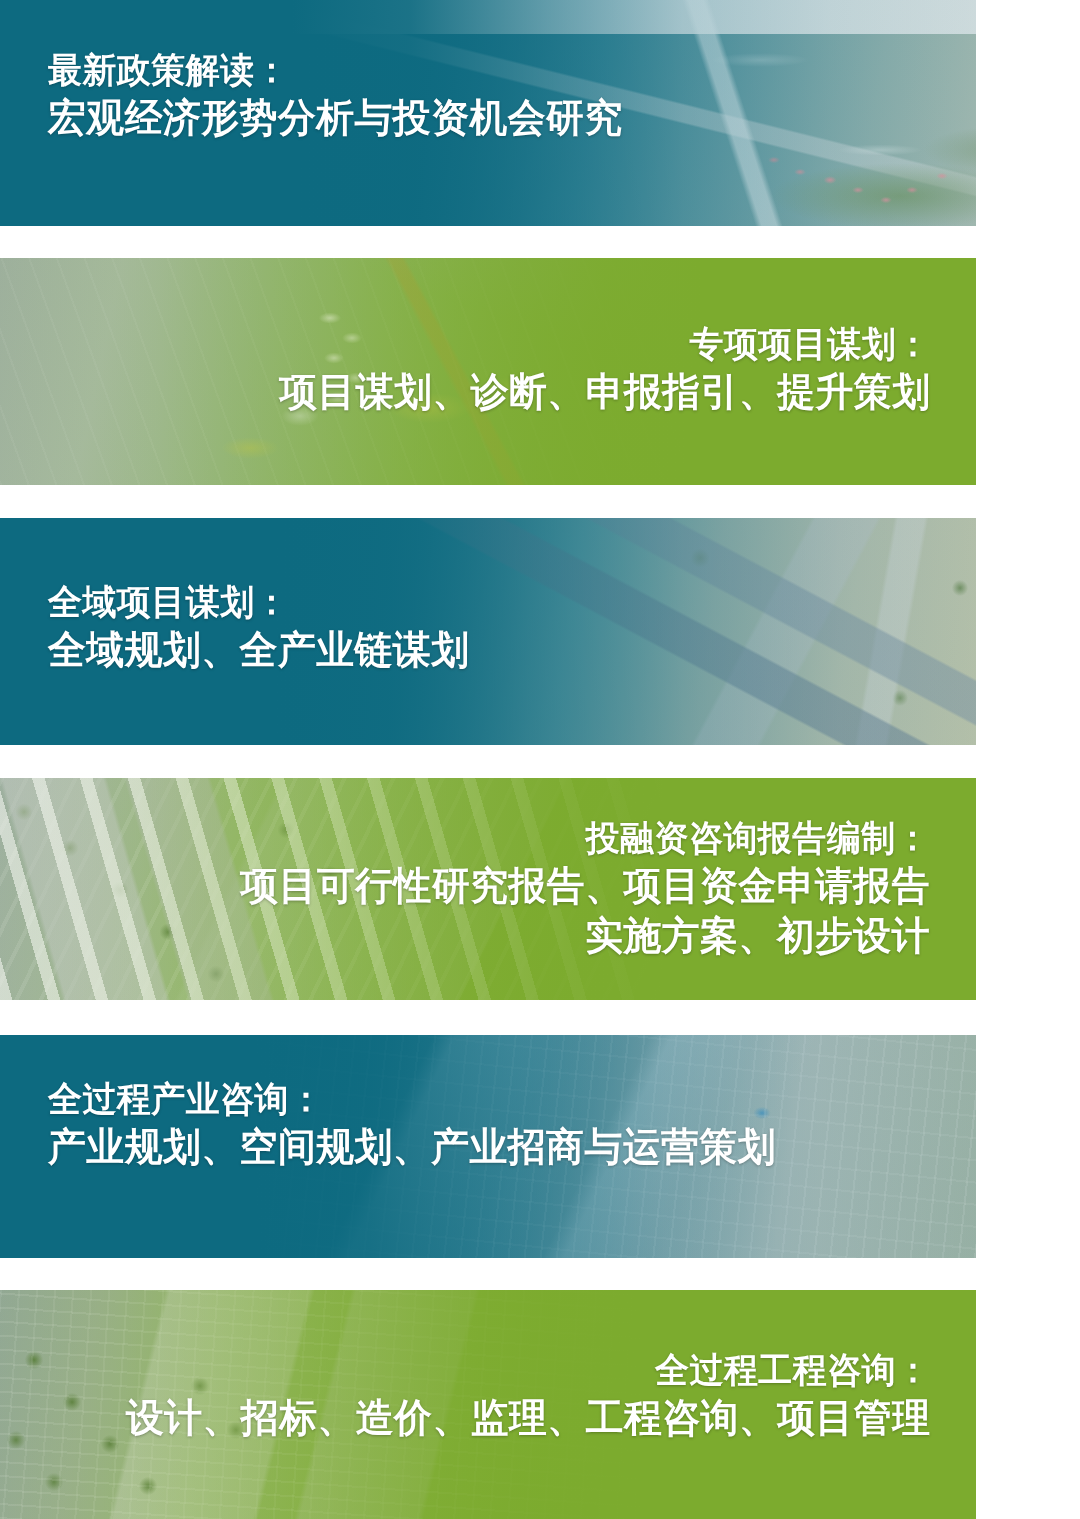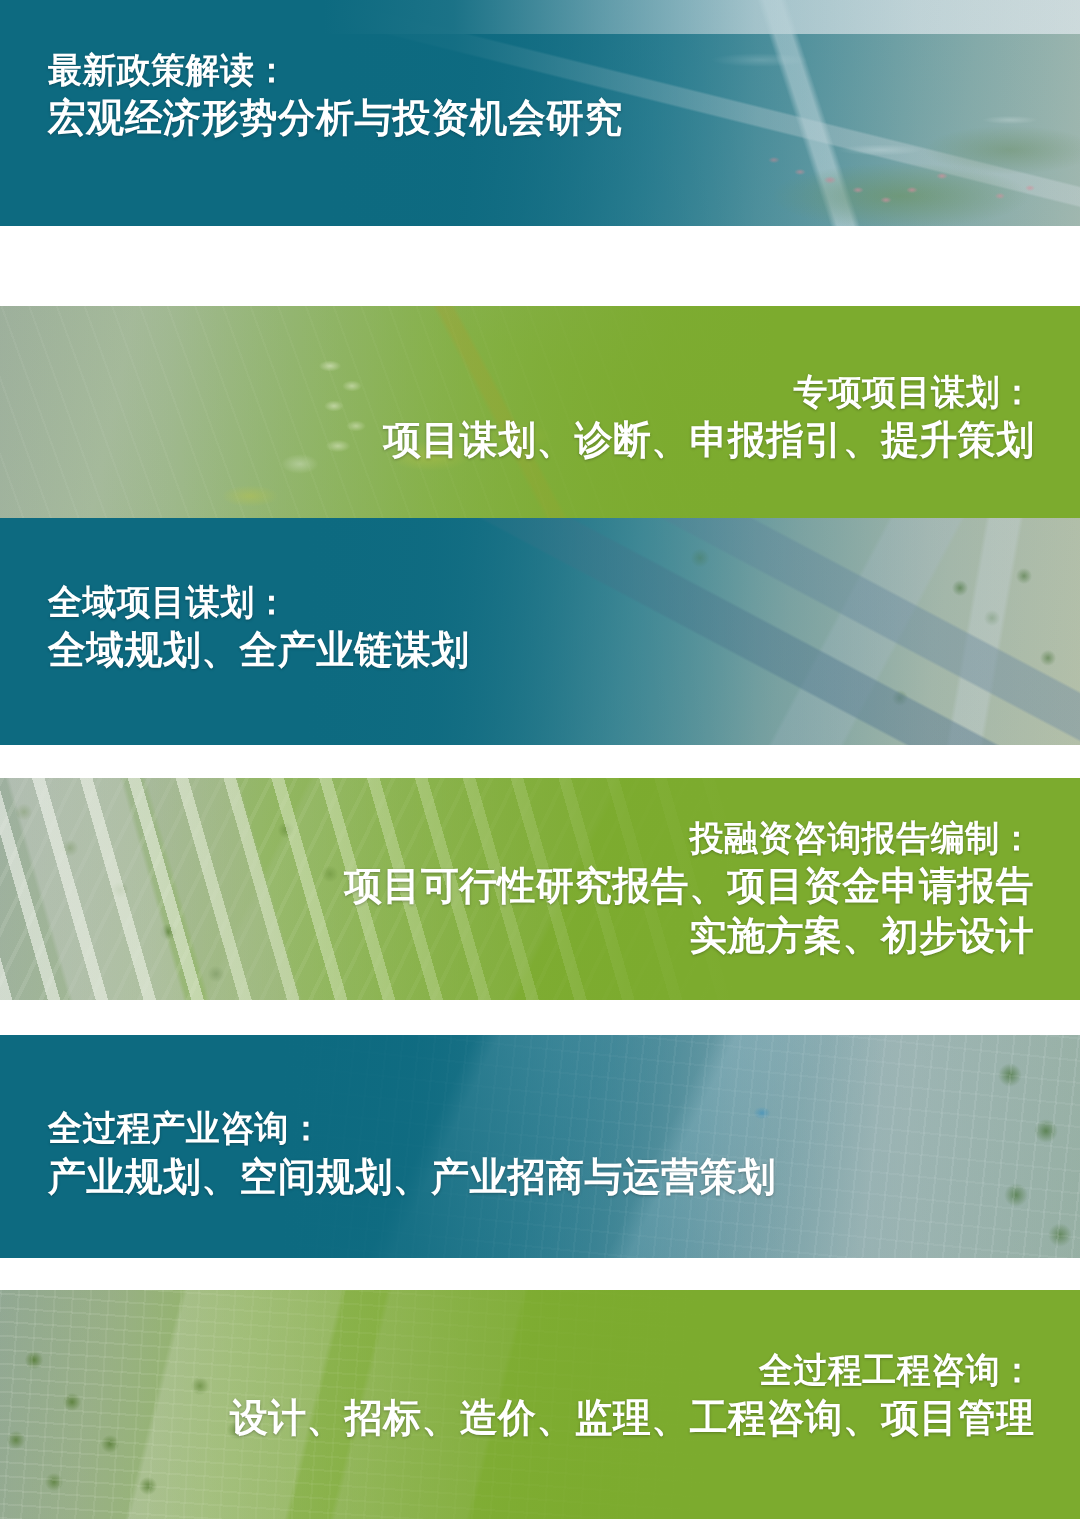--- a/index.html
+++ b/index.html
@@ -12,21 +12,21 @@
   }
   .page{
     position:relative;
     width:1080px;height:1519px;
     background:#ffffff;
   }
 
   
   .band{
     position:absolute;
-    left:0;width:1080px;
+    left:0;width:976px;
     overflow:hidden;
     box-sizing:border-box;
   }
   .band .photo{
     position:absolute;
     inset:0;
     background-repeat:no-repeat;
     background-size:cover;
   }
   .band .wash{
@@ -84,21 +84,21 @@
       linear-gradient(14deg, transparent 58%, rgba(214,220,222,.42) 58.5%, rgba(214,220,222,.42) 62%, transparent 62.5%),
       
       linear-gradient(100deg,#0d6a80 0%,#10697e 28%,#1b7087 44%,#3f8a9b 60%,#6b9fa6 75%,#8fb0ad 88%,#a9bcb2 100%);
   }
   #band1 .wash{
     background:linear-gradient(90deg,#0d6a80 0%,#0d6a80 30%,rgba(13,106,128,.92) 42%,rgba(13,106,128,.55) 56%,rgba(13,106,128,.22) 70%,rgba(13,106,128,.10) 85%,rgba(13,106,128,.06) 100%);
   }
   #band1 .copy{ top:48px; }
 
   
-  #band2{ top:258px; height:227px; background:#7cab2e;margin-top:48px; }
+  #band2{ top:258px; height:227px; background:#7cab2e; }
   #band2 .photo{
     background-image:
       
       radial-gradient(ellipse 18px 9px at 330px 60px, rgba(236,240,232,.9), transparent 62%),
       radial-gradient(ellipse 16px 9px at 352px 80px, rgba(236,240,232,.85), transparent 62%),
       radial-gradient(ellipse 16px 9px at 334px 100px, rgba(236,240,232,.85), transparent 62%),
       radial-gradient(ellipse 16px 9px at 356px 120px, rgba(236,240,232,.8), transparent 62%),
       radial-gradient(ellipse 20px 10px at 338px 140px, rgba(236,240,232,.8), transparent 62%),
       radial-gradient(ellipse 30px 16px at 300px 158px, rgba(214,226,214,.75), transparent 62%),
       
@@ -188,21 +188,21 @@
       radial-gradient(ellipse 18px 18px at 1010px 40px, rgba(84,122,62,.8), transparent 66%),
       radial-gradient(ellipse 18px 18px at 1046px 96px, rgba(84,122,62,.8), transparent 66%),
       radial-gradient(ellipse 18px 18px at 1016px 160px, rgba(84,122,62,.75), transparent 66%),
       radial-gradient(ellipse 18px 18px at 1060px 200px, rgba(84,122,62,.7), transparent 66%),
       
       linear-gradient(98deg,#0d6a80 0%,#0d6a80 24%,#297a8c 38%,#5d97a5 52%,#8fadb2 66%,#b2c0bd 80%,#9fb4a6 100%);
   }
   #band5 .wash{
     background:linear-gradient(90deg,#0d6a80 0%,#0d6a80 26%,rgba(13,106,128,.90) 38%,rgba(13,106,128,.58) 52%,rgba(13,106,128,.28) 68%,rgba(13,106,128,.12) 84%,rgba(13,106,128,.06) 100%);
   }
-  #band5 .copy{ top:72px;font-family:Liberation Serif, serif; }
+  #band5 .copy{ top:42px; }
 
   
   #band6{ top:1290px; height:229px; background:#7f1d1d; }
   #band6 .photo{
     background-image:
       
       repeating-linear-gradient(4deg, rgba(255,255,255,.10) 0 2px, transparent 2px 14px),
       repeating-linear-gradient(94deg, rgba(255,255,255,.08) 0 2px, transparent 2px 18px),
       
       radial-gradient(ellipse 14px 14px at 34px 70px, rgba(86,122,60,.9), transparent 66%),

